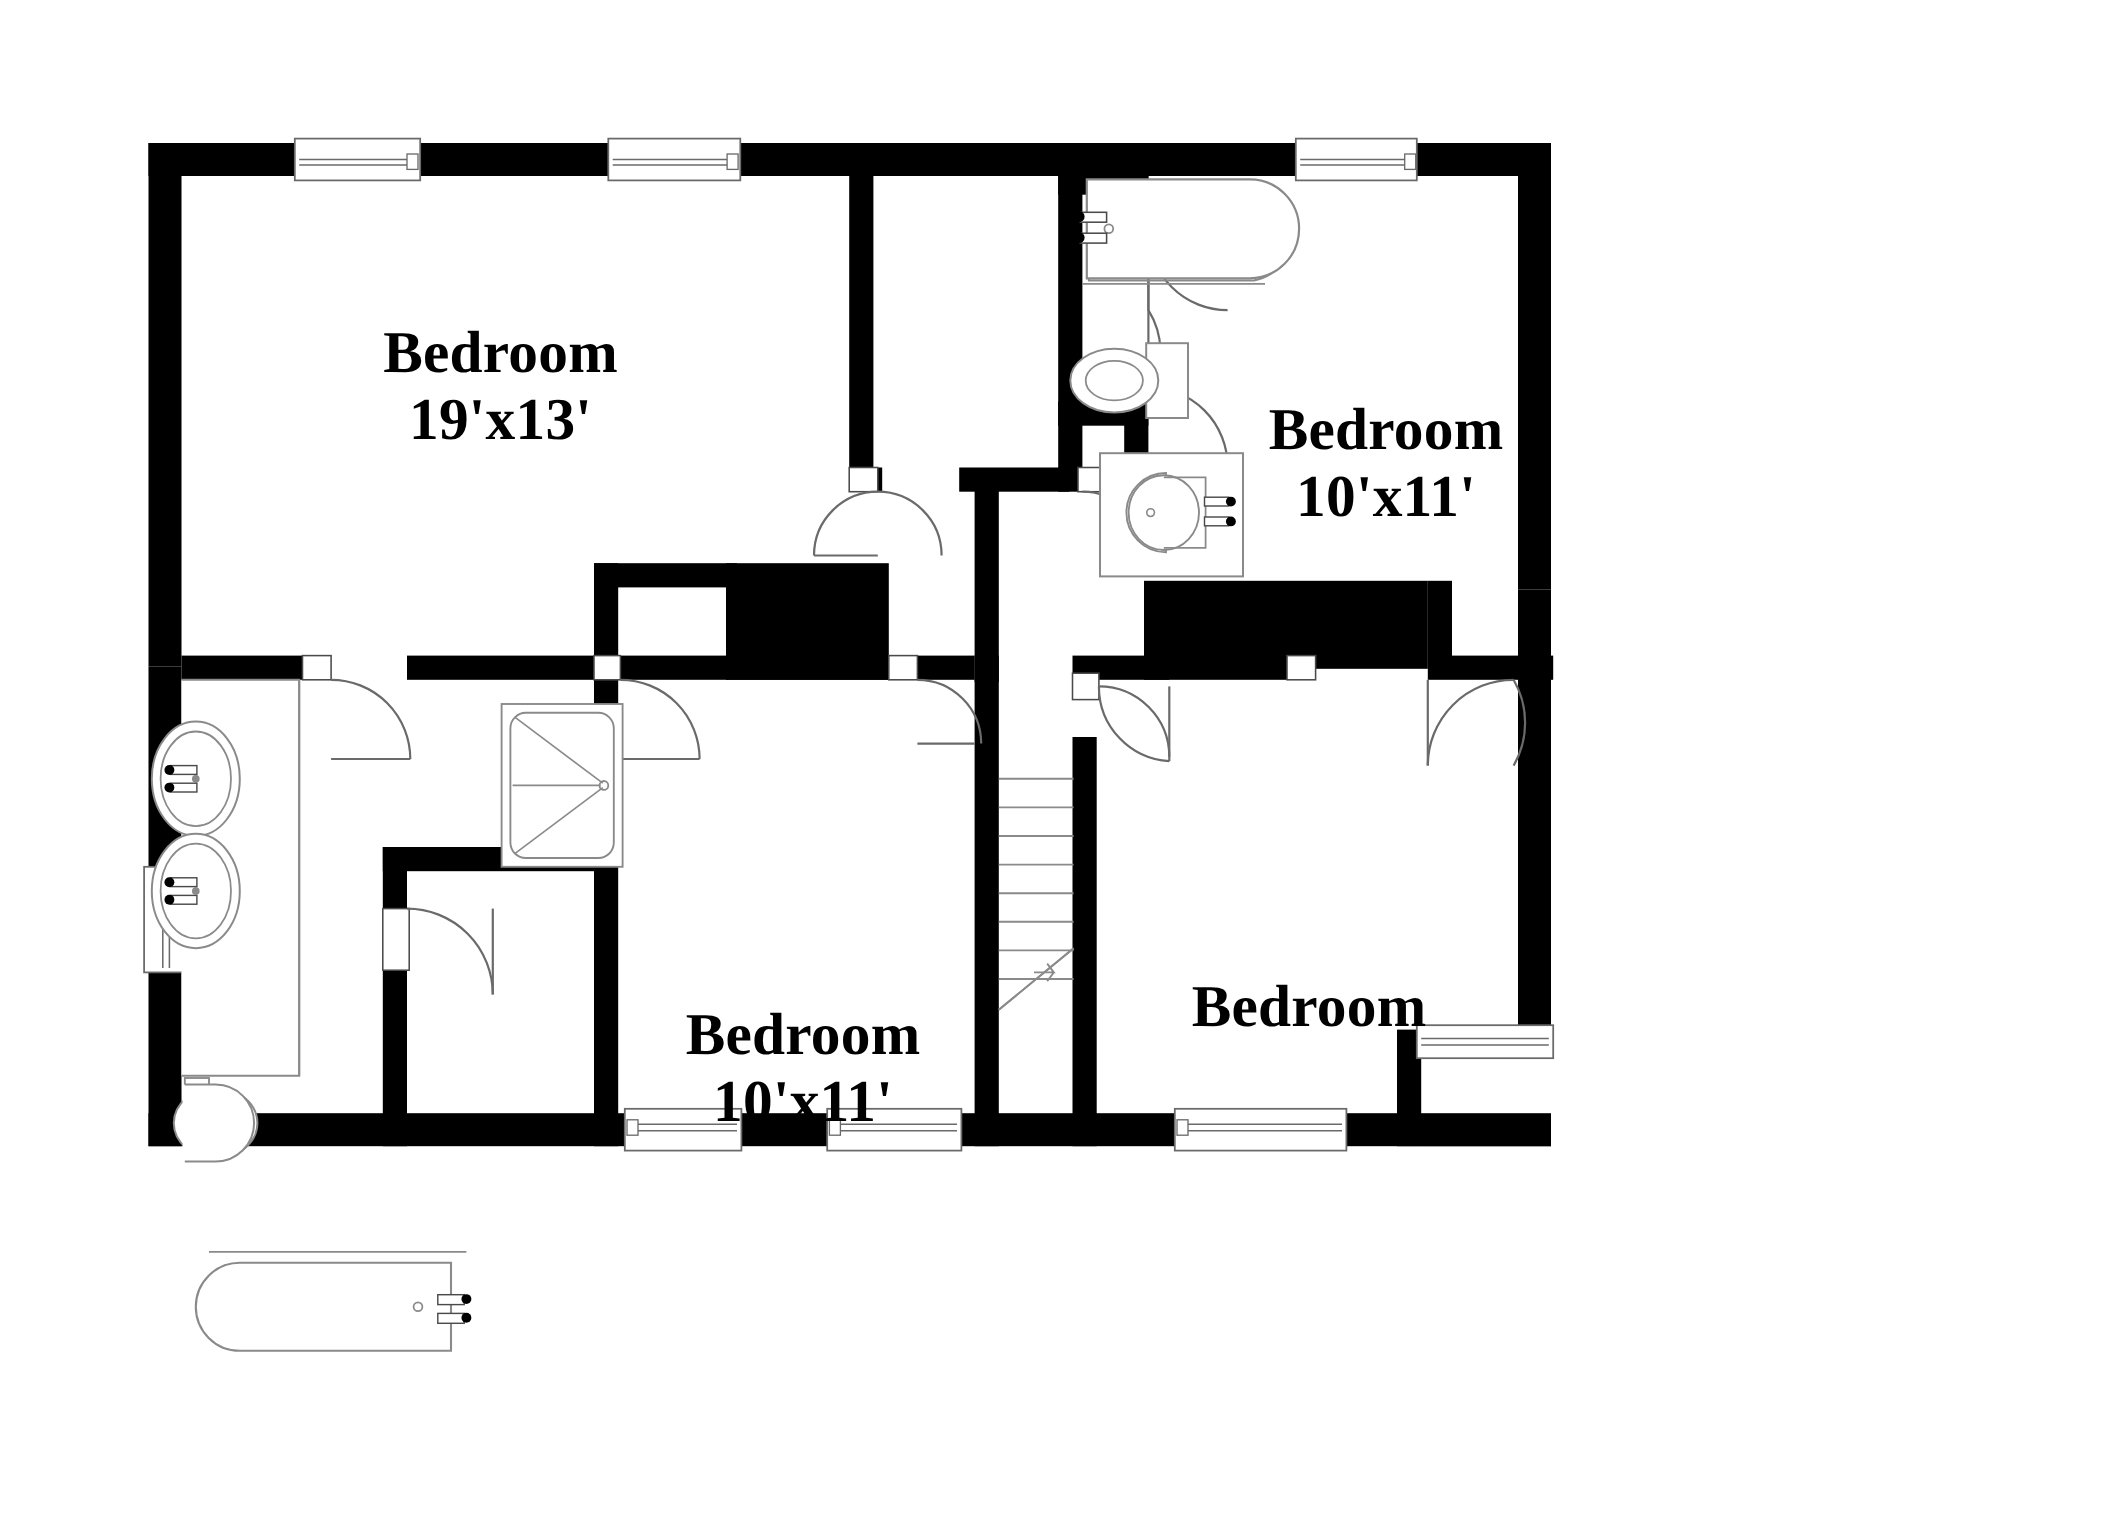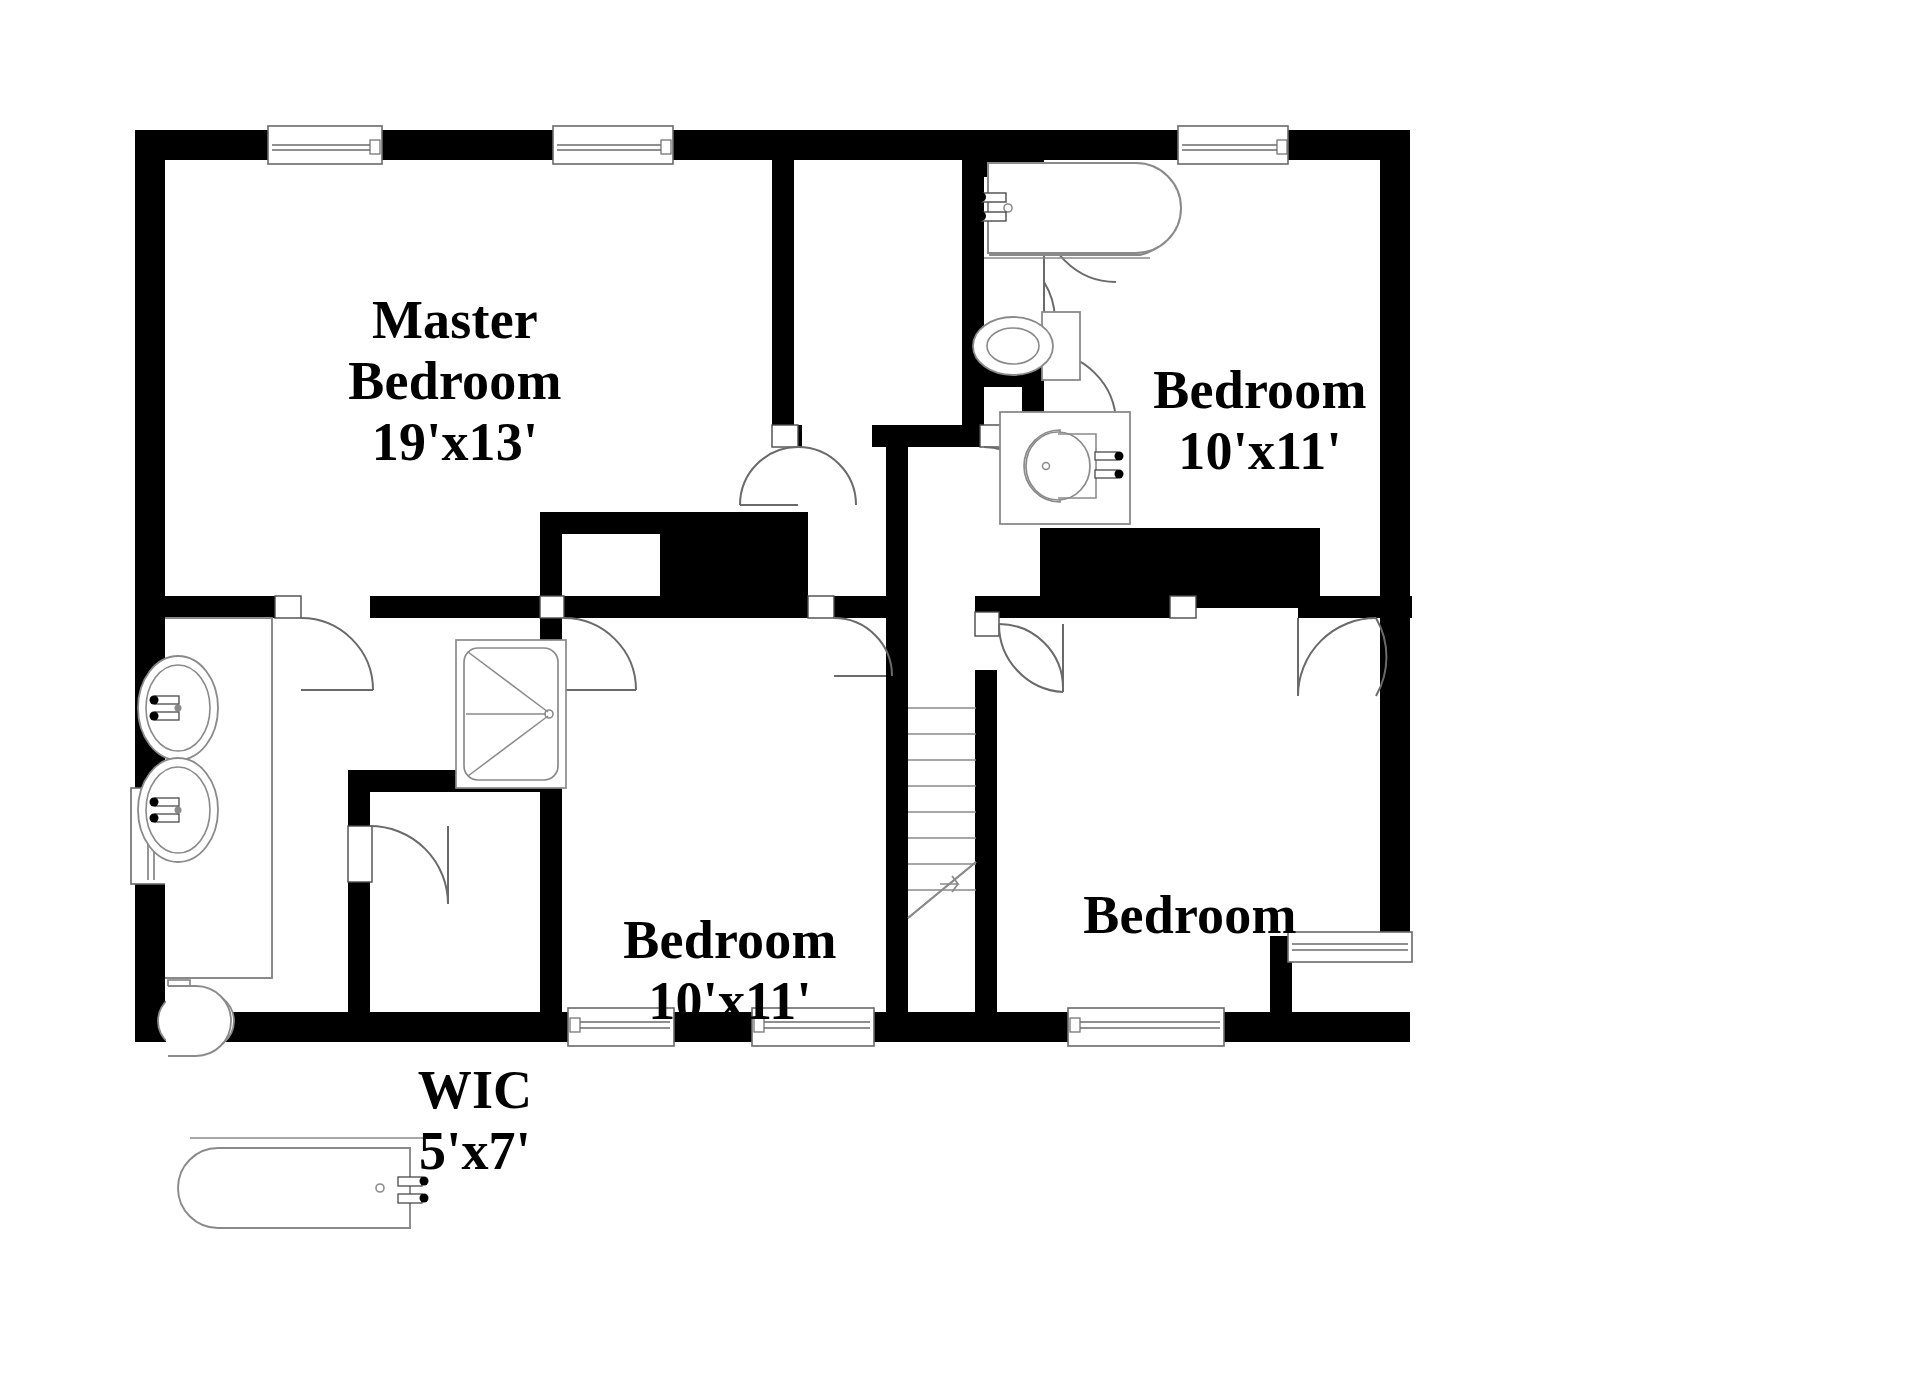--- a/index.html
+++ b/index.html
@@ -324,37 +324,32 @@
         <line x1="908" y1="864" x2="976" y2="864" stroke="#8a8a8a" stroke-width="1.7"></line>
         <line x1="908" y1="890" x2="976" y2="890" stroke="#8a8a8a" stroke-width="1.7"></line>
         <path d="M 908 918 L 976 862" stroke="#8a8a8a" stroke-width="1.7" fill="none"></path>
         <path d="M 908 918 L 976 862" stroke="#8a8a8a" stroke-width="1.7" fill="none"></path>
         <path d="M 940 884 L 958 884 L 952 876 M 958 884 L 952 892" stroke="#8a8a8a" stroke-width="1.7" fill="none"></path>
       </g>
     </g>
   </svg>
 
   <div class="room-label lbl-master" style="left: 240px; top: 290px; width: 430px;">
-    <span class="ln">Master</span>
     <span class="ln">Bedroom</span>
     <span class="ln">19'x13'</span>
   </div>
 
   <div class="room-label lbl-bed-tr" style="left: 1110px; top: 360px; width: 300px;">
     <span class="ln">Bedroom</span>
     <span class="ln">10'x11'</span>
   </div>
 
   <div class="room-label lbl-bed-bc" style="left: 580px; top: 910px; width: 300px;">
     <span class="ln">Bedroom</span>
     <span class="ln">10'x11'</span>
   </div>
 
   <div class="room-label lbl-bed-br" style="left: 1040px; top: 885px; width: 300px;">
     <span class="ln">Bedroom</span>
   </div>
 
-  <div class="room-label lbl-wic" style="left: 385px; top: 1060px; width: 180px;">
-    <span class="ln">WIC</span>
-    <span class="ln">5'x7'</span>
-  </div>
 
 </div>
 
 </body></html>

